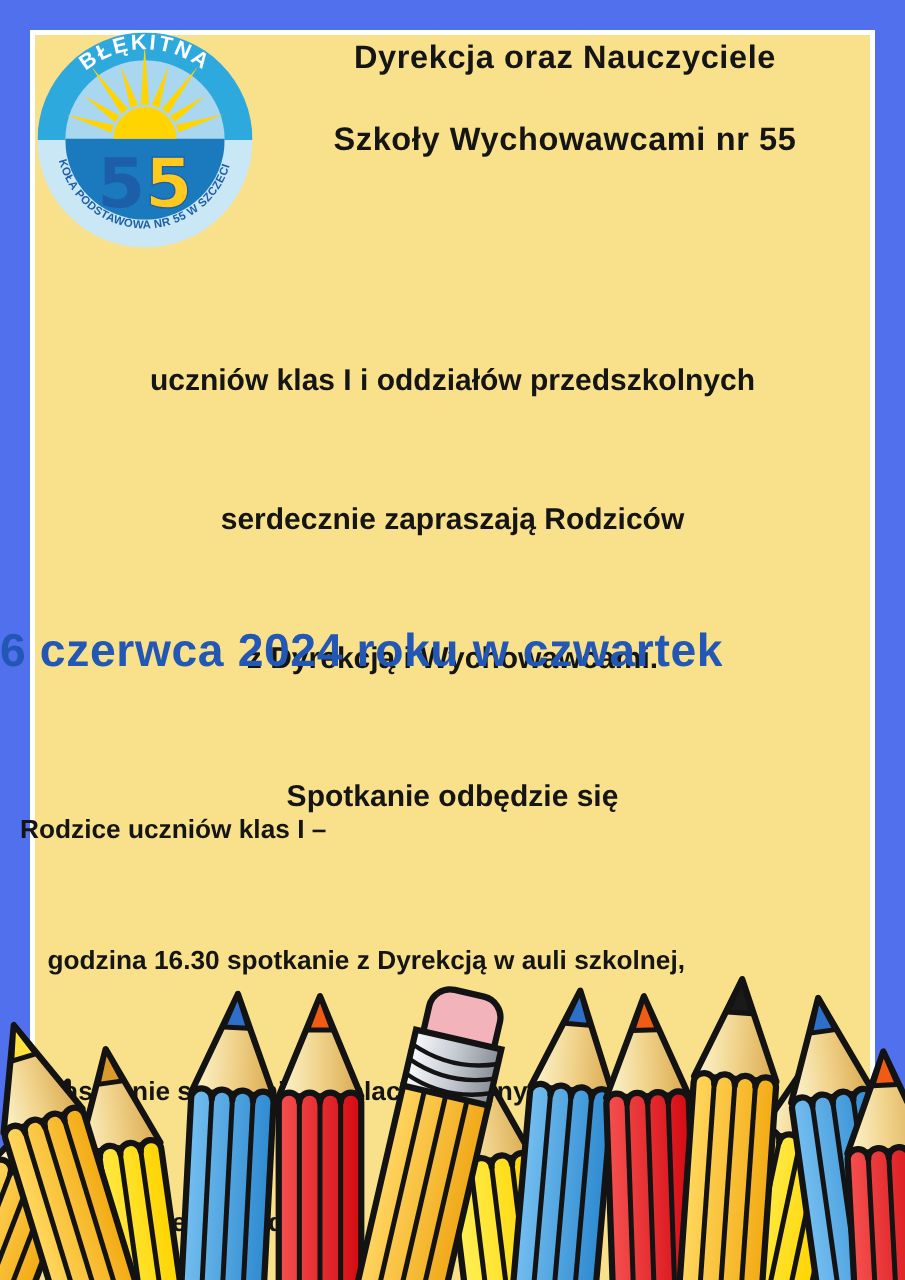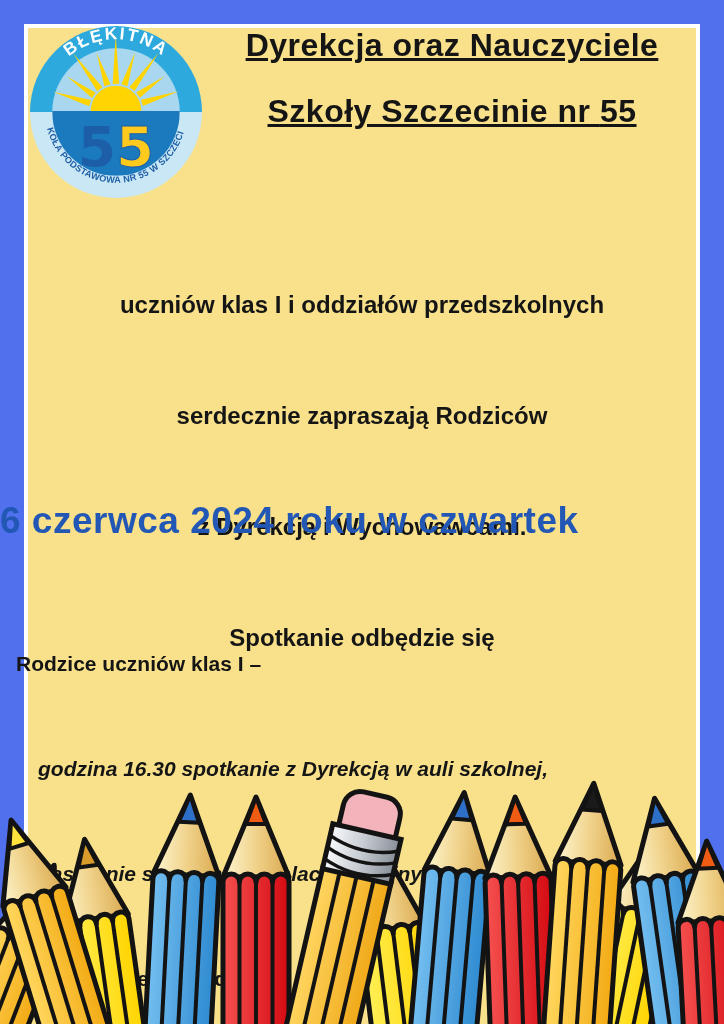--- a/index.html
+++ b/index.html
@@ -2,29 +2,29 @@
 <html><head>
 <meta charset="utf-8">
 <style>
   html,body{margin:0;padding:0;}
   .frame{position:relative;width:724px;height:1024px;background:#5170EE;overflow:hidden;
          font-family:"Liberation Sans",sans-serif;}
   .paper{position:absolute;left:24px;top:24px;right:24px;bottom:0;background:#F8E18A;
          border:4px solid #ffffff;border-bottom:none;}
   .logo{position:absolute;left:30px;top:26px;width:172px;height:172px;}
   .title{position:absolute;left:194px;right:14px;top:12px;text-align:center;
-         font-size:32px;font-weight:bold;color:#151515;line-height:66px;letter-spacing:.5px;text-decoration:underline;}
+         font-size:26px;font-weight:bold;color:#151515;line-height:66px;letter-spacing:.5px;}
   .title .num{font-weight:bold;}
   .intro{position:absolute;left:0;right:0;top:212px;text-align:center;font-size:24px;
          font-weight:bold;color:#151515;line-height:37px;white-space:pre-wrap;}
   .date{position:absolute;left:0;right:0;top:500px;text-align:left;font-size:37px;
         font-weight:bold;color:#2257B5;letter-spacing:.5px;}
   .details{position:absolute;left:16px;right:8px;top:576px;font-size:21px;font-weight:bold;
            color:#151515;line-height:35px;white-space:pre-wrap;}
-  .details .indent{padding-left:22px;font-style:italic;}
+  .details .indent{padding-left:22px;}
   #pencil-strip{position:absolute;left:0;bottom:0;width:724px;height:247px;z-index:5;}
 </style>
 </head>
 <body>
 
 <div class="frame">
   <div class="paper"></div>
 
   <svg class="logo" viewBox="0 0 170 170">
     <defs>
@@ -54,21 +54,21 @@
     <text font-size="17" font-weight="bold" fill="#FFFFFF" letter-spacing="2">
       <textPath href="#arcTop" startOffset="50%" text-anchor="middle">BŁĘKITNA</textPath>
     </text>
     <text font-size="9" font-weight="bold" fill="#1E5FA6" letter-spacing="0.3">
       <textPath href="#arcBot" startOffset="50%" text-anchor="middle">SZKOŁA PODSTAWOWA NR 55 W SZCZECINIE</textPath>
     </text>
   </svg>
 
   <div class="title">
     <div>Dyrekcja oraz Nauczyciele</div>
-    <div><span>Szkoły Szczecinie nr </span><span class="num">55</span></div>
+    <div><span>Szkoły Wychowawcami nr </span><span class="num">55</span></div>
   </div>
 
   <div class="intro">
     <div>uczniów klas I i oddziałów przedszkolnych</div>
     <div>serdecznie zapraszają Rodziców</div>
     <div>z Dyrekcją i Wychowawcami.</div>
     <div>Spotkanie odbędzie się</div>
   </div>
 
   <div class="date">6 czerwca 2024 roku w czwartek</div>

